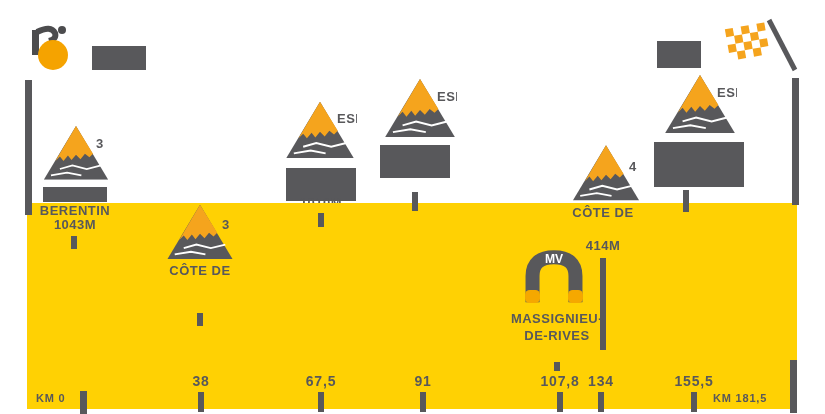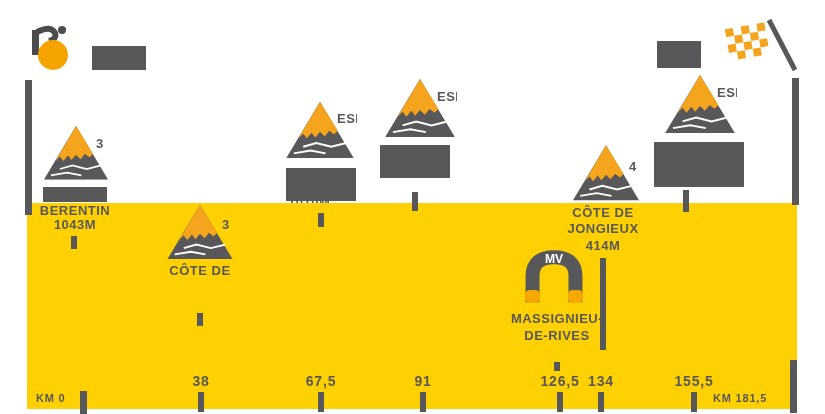--- a/index.html
+++ b/index.html
@@ -21,21 +21,21 @@
   .axis-num{font-size:14px;letter-spacing:0.8px;}
   .km-label{font-size:11px;letter-spacing:0.8px;}
   .mtn-wrap{position:absolute;overflow:hidden;}
   .mtn-wrap svg{position:absolute;left:0;top:0;width:100%;height:100%;}
   .cat{
     position:absolute;font-weight:700;color:#58585B;font-size:13px;
     letter-spacing:0.5px;white-space:nowrap;
   }
   .clip-txt{position:absolute;overflow:hidden;}
   .clip-txt .inner{
-    font-weight:700;color:#58585B;font-size:13px;text-align:left;
+    font-weight:700;color:#58585B;font-size:13px;text-align:center;
     letter-spacing:0.5px;width:100%;
   }
 </style>
 </head>
 <body>
 
 <div class="stage">
 
   <svg width="0" height="0" style="position:absolute" aria-hidden="true">
     <defs>
@@ -118,21 +118,20 @@
   <div class="gray-box" style="left:380px;top:145px;width:70px;height:33px"></div>
   <div class="tick" style="left:412px;top:192px;height:19px"></div>
 
   <div class="mtn-wrap" style="left:571px;top:143px;width:70px;height:58px">
     <svg viewBox="0 0 76 62">
         <use href="#mtn" xlink:href="#mtn"></use>
       </svg>
     <span class="cat" style="left:58px;top:16px">4</span>
   </div>
   <div class="txt name" style="left:555px;top:206px;width:96px">CÔTE DE</div>
-  <div class="txt name" style="left:555px;top:222px;width:96px">JONGIEUX</div>
   <div class="txt alt" style="left:555px;top:239px;width:96px">414M</div>
   <div class="tick" style="left:600px;top:258px;height:92px"></div>
 
   <div class="mtn-wrap" style="left:663px;top:73px;width:74px;height:60px">
     <svg viewBox="0 0 76 62">
         <use href="#mtn" xlink:href="#mtn"></use>
       </svg>
     <span class="cat" style="left:54px;top:12px">ESP</span>
   </div>
   <div class="gray-box" style="left:654px;top:142px;width:90px;height:45px"></div>
@@ -153,21 +152,21 @@
 
   <div class="txt axis-num" style="left:171px;top:374px;width:60px">38</div>
   <div class="tick" style="left:198px;top:392px;height:20px"></div>
 
   <div class="txt axis-num" style="left:291px;top:374px;width:60px">67,5</div>
   <div class="tick" style="left:318px;top:392px;height:20px"></div>
 
   <div class="txt axis-num" style="left:393px;top:374px;width:60px">91</div>
   <div class="tick" style="left:420px;top:392px;height:20px"></div>
 
-  <div class="txt axis-num" style="left:530px;top:374px;width:60px">126,5</div>
+  <div class="txt axis-num" style="left:530px;top:374px;width:60px">107,8</div>
   <div class="tick" style="left:557px;top:392px;height:20px"></div>
 
   <div class="txt axis-num" style="left:571px;top:374px;width:60px">134</div>
   <div class="tick" style="left:598px;top:392px;height:20px"></div>
 
   <div class="txt axis-num" style="left:664px;top:374px;width:60px">155,5</div>
   <div class="tick" style="left:691px;top:392px;height:20px"></div>
 
   <div class="txt km-label" style="left:713px;top:392px;width:72px;text-align:left">KM 181,5</div>
   <div class="tick" style="left:790px;top:360px;width:7px;height:53px"></div>

